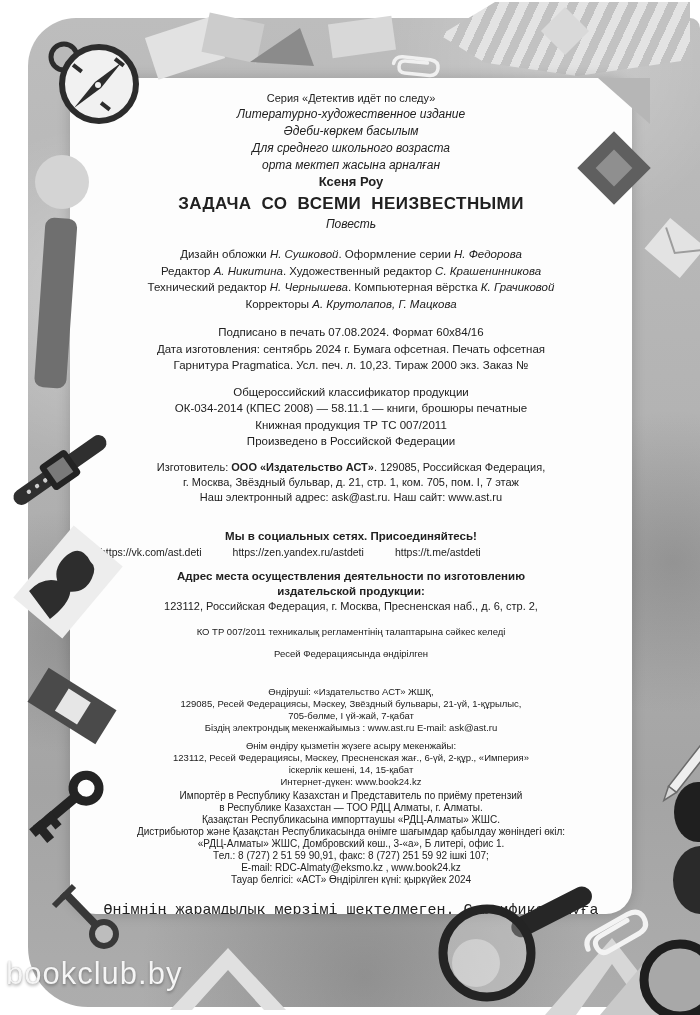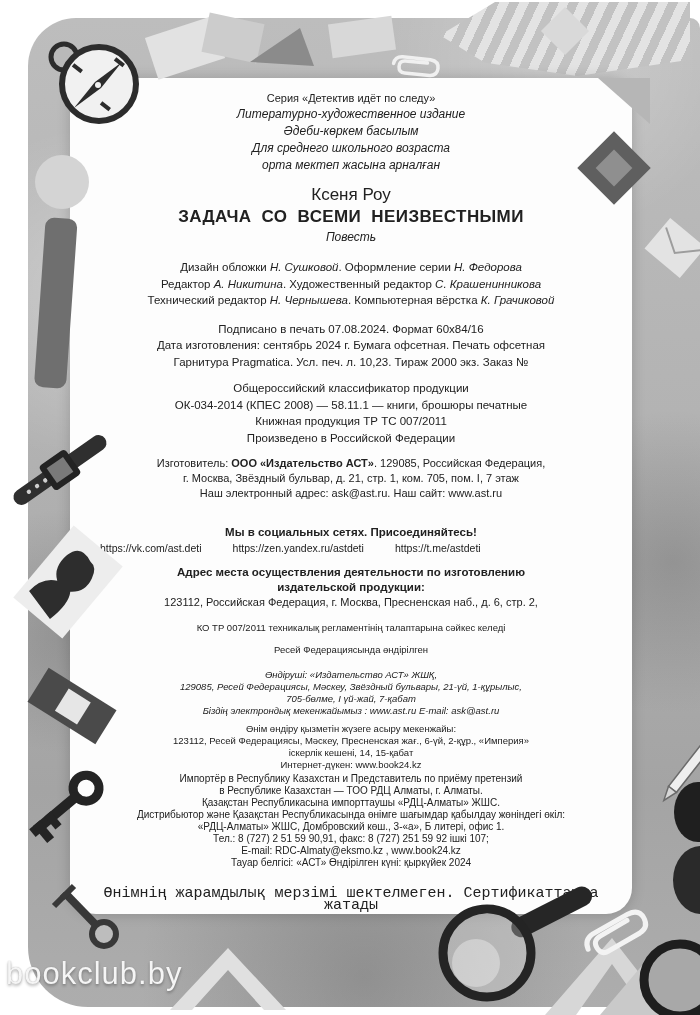--- a/index.html
+++ b/index.html
@@ -48,35 +48,35 @@
   .watermark{
     position:absolute;left:6px;top:956px;z-index:4;
     font-size:31px;letter-spacing:1px;color:var(--watermark);
     text-shadow:0 2px 3px rgba(0,0,0,.28), 0 0 1px rgba(120,120,120,.6);
   }
   
   .it{font-style:italic;}
   .bd{font-weight:bold;}
   .series{font-size:11px;line-height:16px;}
   .edition{font-size:12px;line-height:17px;font-style:italic;}
-  .author{margin-top:13px;font-size:17px;font-weight:normal;line-height:16px;}
+  .author{font-size:13px;font-weight:bold;line-height:16px;}
   .title{margin-top:3px;font-size:17px;font-weight:bold;letter-spacing:.4px;word-spacing:5px;line-height:22px;}
   .subtitle{margin-top:2px;font-size:12px;font-style:italic;line-height:15px;}
   .credits{margin-top:14px;font-size:11.5px;line-height:16.5px;}
   .print{margin-top:12px;font-size:11.5px;line-height:16.5px;}
   .classifier{margin-top:10px;font-size:11.5px;line-height:16.5px;}
   .manufacturer{margin-top:10px;font-size:11px;line-height:15px;}
   .social-heading{margin-top:24px;font-size:11.5px;font-weight:bold;line-height:14px;}
   .social-links{display:flex;justify-content:flex-start;gap:31px;font-size:10.5px;line-height:14px;margin-top:2px;}
   .addr-heading{margin-top:10px;font-size:11.5px;font-weight:bold;line-height:15px;}
   .addr{font-size:11px;line-height:15px;text-align:center;}
   .kz{font-size:9.5px;line-height:12px;}
   .kz-compliance{margin-top:12px;}
   .kz-made{margin-top:10px;}
-  .kz-producer{margin-top:13px;font-style:italic;}
+  .kz-producer{margin-top:26px;}
   .kz-activity{margin-top:6px;}
   .importer{margin-top:2px;font-size:10px;line-height:12px;}
   .kz-final{margin-top:19px;font-size:15px;line-height:12px;font-family:Liberation Mono, monospace;}
 </style>
 </head>
 <body>
 
 <div class="frame"></div>
 <div class="striped"></div>
 
@@ -88,20 +88,21 @@
   <div class="edition">орта мектеп жасына арналған</div>
 
   <div class="author">Ксеня Роу</div>
   <div class="title">ЗАДАЧА СО ВСЕМИ НЕИЗВЕСТНЫМИ</div>
   <div class="subtitle">Повесть</div>
 
   <div class="credits">
     <div><span>Дизайн обложки </span><span class="it">Н. Сушковой</span><span>. Оформление серии </span><span class="it">Н. Федорова</span></div>
     <div><span>Редактор </span><span class="it">А. Никитина</span><span>. Художественный редактор </span><span class="it">С. Крашенинникова</span></div>
     <div><span>Технический редактор </span><span class="it">Н. Чернышева</span><span>. Компьютерная вёрстка </span><span class="it">К. Грачиковой</span></div>
+    <div><span>Корректоры </span><span class="it">А. Крутолапов, Г. Мацкова</span></div>
   </div>
 
   <div class="print">
     <div>Подписано в печать 07.08.2024. Формат 60х84/16</div>
     <div>Дата изготовления: сентябрь 2024 г. Бумага офсетная. Печать офсетная</div>
     <div>Гарнитура Pragmatica. Усл. печ. л. 10,23. Тираж 2000 экз. Заказ №</div>
   </div>
 
   <div class="classifier">
     <div>Общероссийский классификатор продукции</div>

